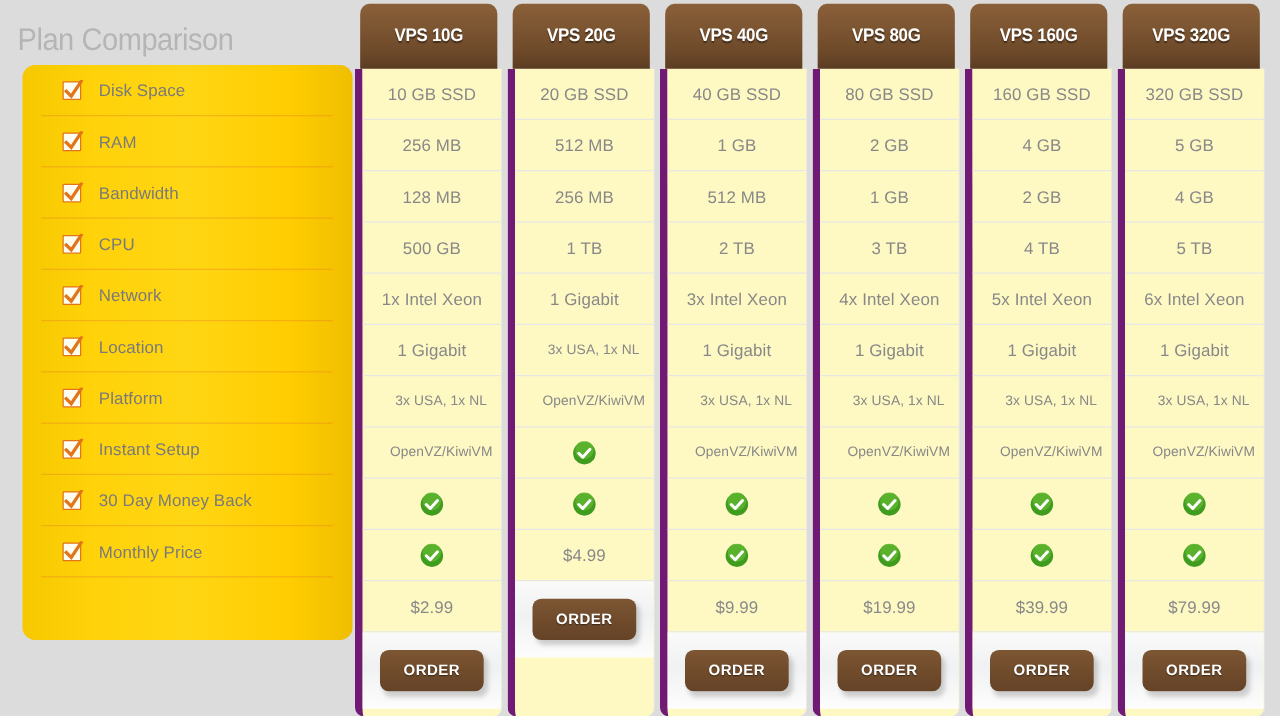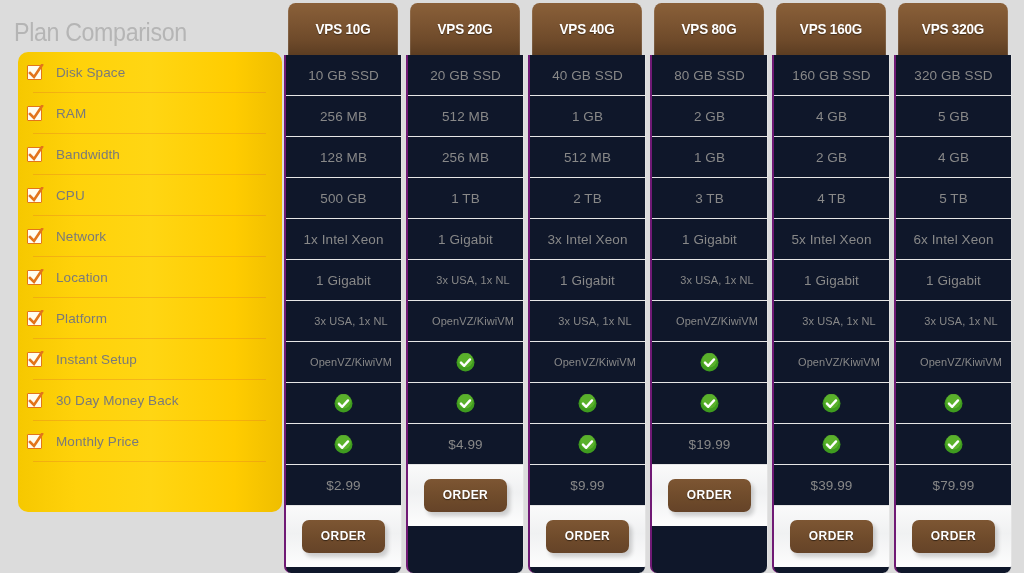--- a/index.html
+++ b/index.html
@@ -32,21 +32,21 @@
     border-radius: 10px;
     background: linear-gradient(to right, #f6c800 0%, #ffd20a 22%, #ffd613 50%, #ffcc00 82%, #efbe00 100%);
     overflow: hidden;
   }
 
   .feature-row {
     position: relative;
     height: 41px;
     display: flex;
     align-items: center;
-    padding-left: 9px;
+    padding-left: 32px;
   }
   .feature-row:not(:last-child)::after {
     content: "";
     position: absolute;
     left: 15px; right: 16px; bottom: 0;
     height: 1px;
     background: rgba(226,120,40,0.35);
   }
   .feature-row:last-child::after {
     content: "";
@@ -103,22 +103,22 @@
     justify-content: center;
     letter-spacing: -0.2px;
     transform: scaleX(0.93);
     text-shadow: 0 1px 1px rgba(0,0,0,0.45);
   }
 
   .col-body {
     flex: 1;
     margin-left: 2px;
     margin-right: 2px;
-    background: #0f172a;
-    border-left: 2px solid #701a75;
+    background: #fef9c3;
+    border-left: 6px solid #701a75;
     border-right: 1px solid #e4e4e4;
     border-radius: 0 0 7px 7px;
     overflow: hidden;
   }
 
   .cell {
     height: 41px;
     display: flex;
     align-items: center;
     justify-content: center;
@@ -351,20 +351,21 @@
           </div>
         </div>
       </div>
       <div class="col">
         <div class="col-head">VPS 80G</div>
         <div class="col-body">
           <div class="cell">80 GB SSD</div>
           <div class="cell">2 GB</div>
           <div class="cell">1 GB</div>
           <div class="cell">3 TB</div>
+          <div class="cell">4x Intel Xeon</div>
           <div class="cell">1 Gigabit</div>
           <div class="cell small">3x USA, 1x NL</div>
           <div class="cell small">OpenVZ/KiwiVM</div>
           <div class="cell">
             <span>
               <svg class="tick" width="19" height="19" viewBox="0 0 19 19">
                 <circle cx="9.5" cy="9.5" r="9" fill="#3f9c1f"></circle>
                 <circle cx="9.5" cy="7" r="7.4" fill="#5fb52e" opacity="0.85"></circle>
                 <path d="M5 9.6 L8.2 12.8 L14 6.4" fill="none" stroke="#ffffff" stroke-width="2.4" stroke-linecap="round" stroke-linejoin="round"></path>
               </svg>

